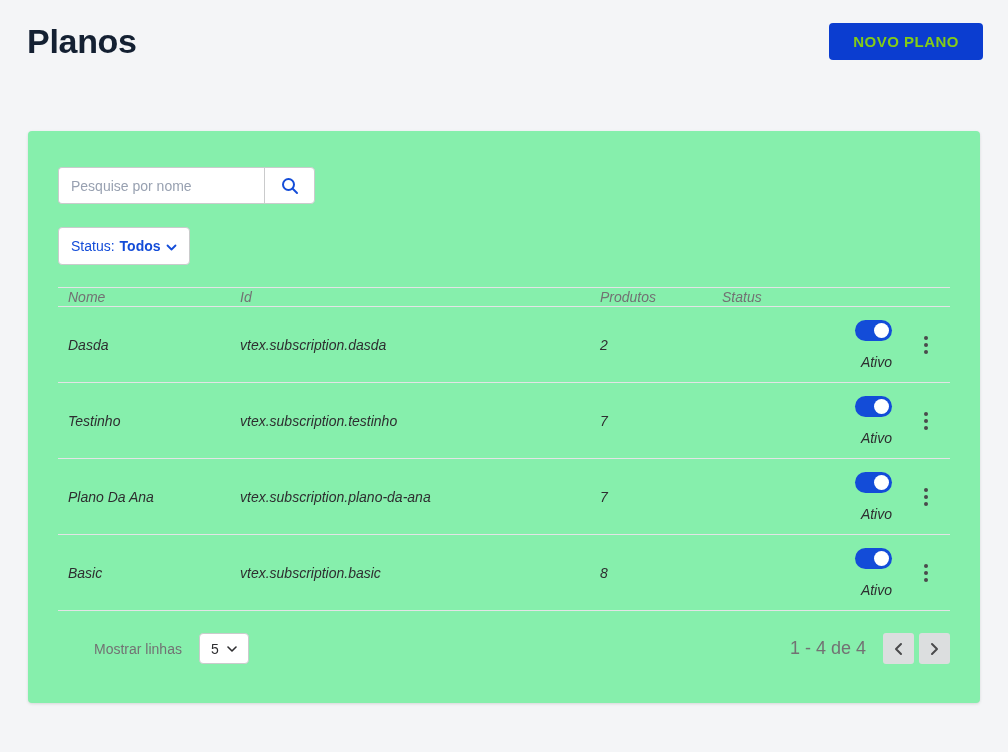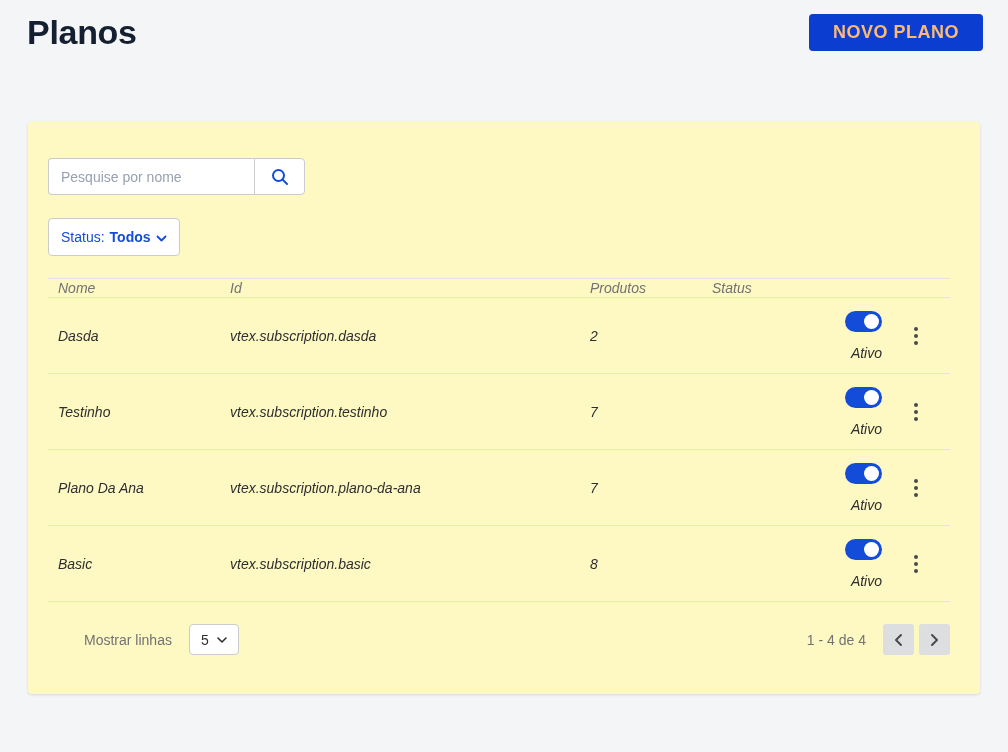--- a/index.html
+++ b/index.html
@@ -9,49 +9,49 @@
     font-family: "Liberation Sans", sans-serif;
     color: #2e2e30;
     overflow: hidden;
   }
 
   
   .topbar {
     display: flex;
     align-items: center;
     justify-content: space-between;
-    padding: 13px 25px 0 27px;
+    padding: 22px 25px 0 27px;
   }
   .page-title {
     font-size: 34px;
     font-weight: 700;
     color: #142032;
     letter-spacing: -0.3px;
   }
   .btn-primary {
     background: #0b3dd0;
-    color: #fdba74;
+    color: #84cc16;
     border: none;
     border-radius: 4px;
     font-family: "Liberation Sans", sans-serif;
-    font-size: 18px;
+    font-size: 15px;
     font-weight: 700;
     letter-spacing: 0.5px;
     padding: 0 24px;
     height: 37px;
     cursor: pointer;
   }
 
   
   .card {
-    background: #fef9c3;
+    background: #86efac;
     border-radius: 4px;
     box-shadow: 0 1px 3px rgba(0,0,0,0.12);
     margin: 70px 28px 0 28px;
-    padding: 36px 30px 26px 20px;
+    padding: 36px 30px 26px 30px;
     height: 572px;
   }
 
   
   .search-group { display: flex; height: 37px; width: 257px; }
   .search-input {
     flex: 1;
     border: 1px solid #cacbcc;
     border-right: none;
     border-radius: 4px 0 0 4px;
@@ -171,21 +171,21 @@
     border: 1px solid #cacbcc;
     border-radius: 4px;
     height: 31px;
     padding: 0 11px;
     font-family: "Liberation Sans", sans-serif;
     font-size: 14px;
     color: #2e2e30;
     cursor: pointer;
   }
   .spacer { flex: 1; }
-  .range-text { color: #727273; font-size: 14px; margin-right: 17px; }
+  .range-text { color: #727273; font-size: 18px; margin-right: 17px; }
   .page-btn {
     width: 31px;
     height: 31px;
     border: none;
     border-radius: 3px;
     background: #dcdedf;
     display: flex;
     align-items: center;
     justify-content: center;
     cursor: pointer;

